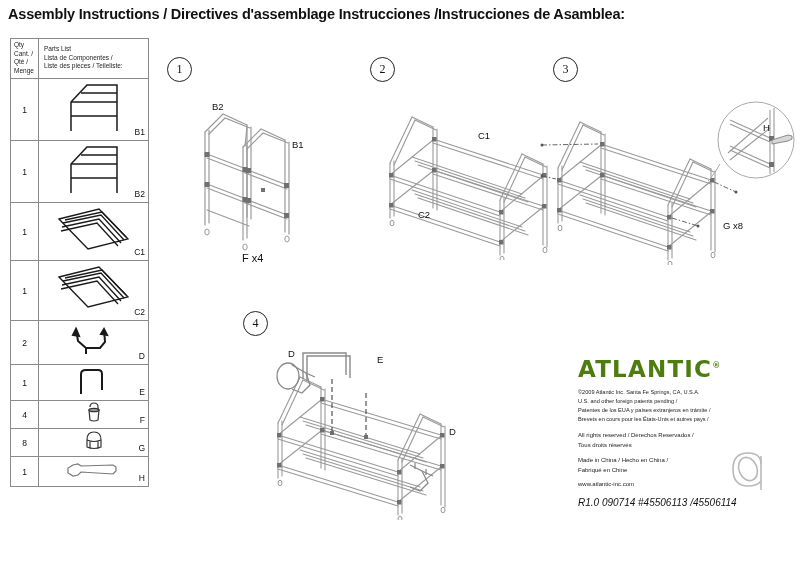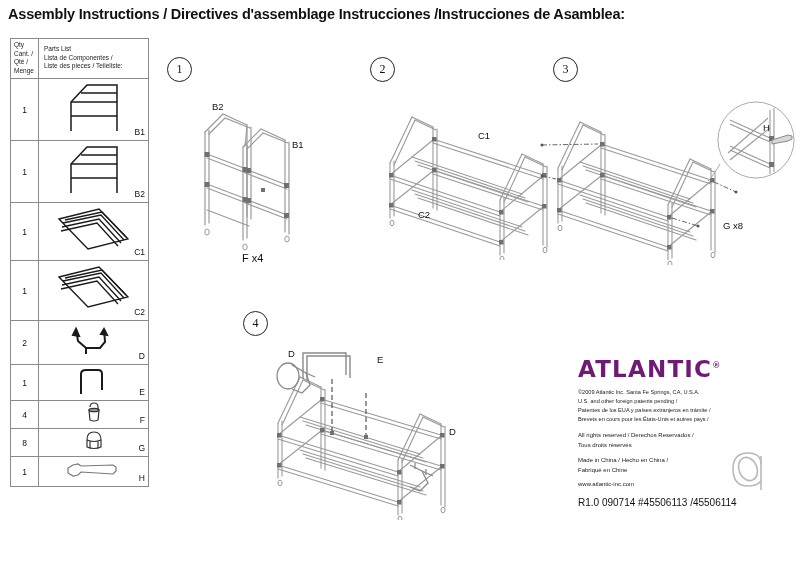--- a/index.html
+++ b/index.html
@@ -88,37 +88,37 @@
 
   
   .drawing { position: absolute; }
 
   
   #brand-block { position: absolute; left: 578px; top: 358px; width: 220px; }
   #brand-logo {
     font-size: 23px;
     font-weight: bold;
     letter-spacing: 1.2px;
-    color: #701a75;
+    color: #4d7c0f;
     font-family: "DejaVu Sans", sans-serif;
     line-height: 1;
   }
   #brand-logo sup { font-size: 8px; vertical-align: super; }
   .legal {
     font-size: 5.6px;
     line-height: 1.62;
     color: #222;
     white-space: pre-line;
     margin-top: 7px;
   }
   .legal2 { font-size: 6px; line-height: 1.7; color: #222; white-space: pre-line; }
   #legal-rights { position: absolute; left: 578px; top: 430px; width: 200px; }
   #legal-made   { position: absolute; left: 578px; top: 455px; width: 200px; }
   #legal-web    { position: absolute; left: 578px; top: 481px; font-size: 6px; color: #222; }
-  #model-line   { position: absolute; left: 578px; top: 497px; font-size: 10px; color: #111; white-space: nowrap; }
+  #model-line   { position: absolute; left: 578px; top: 497px; font-size: 10px; color: #111; white-space: nowrap; font-style: italic; }
   #at-mark      { position: absolute; left: 727px; top: 450px; }
 </style>
 </head>
 <body>
 
 <div id="page">
 
   <div id="title">Assembly Instructions / Directives d'assemblage Instrucciones /Instrucciones de Asamblea:</div>
 
   <table id="parts-table">

